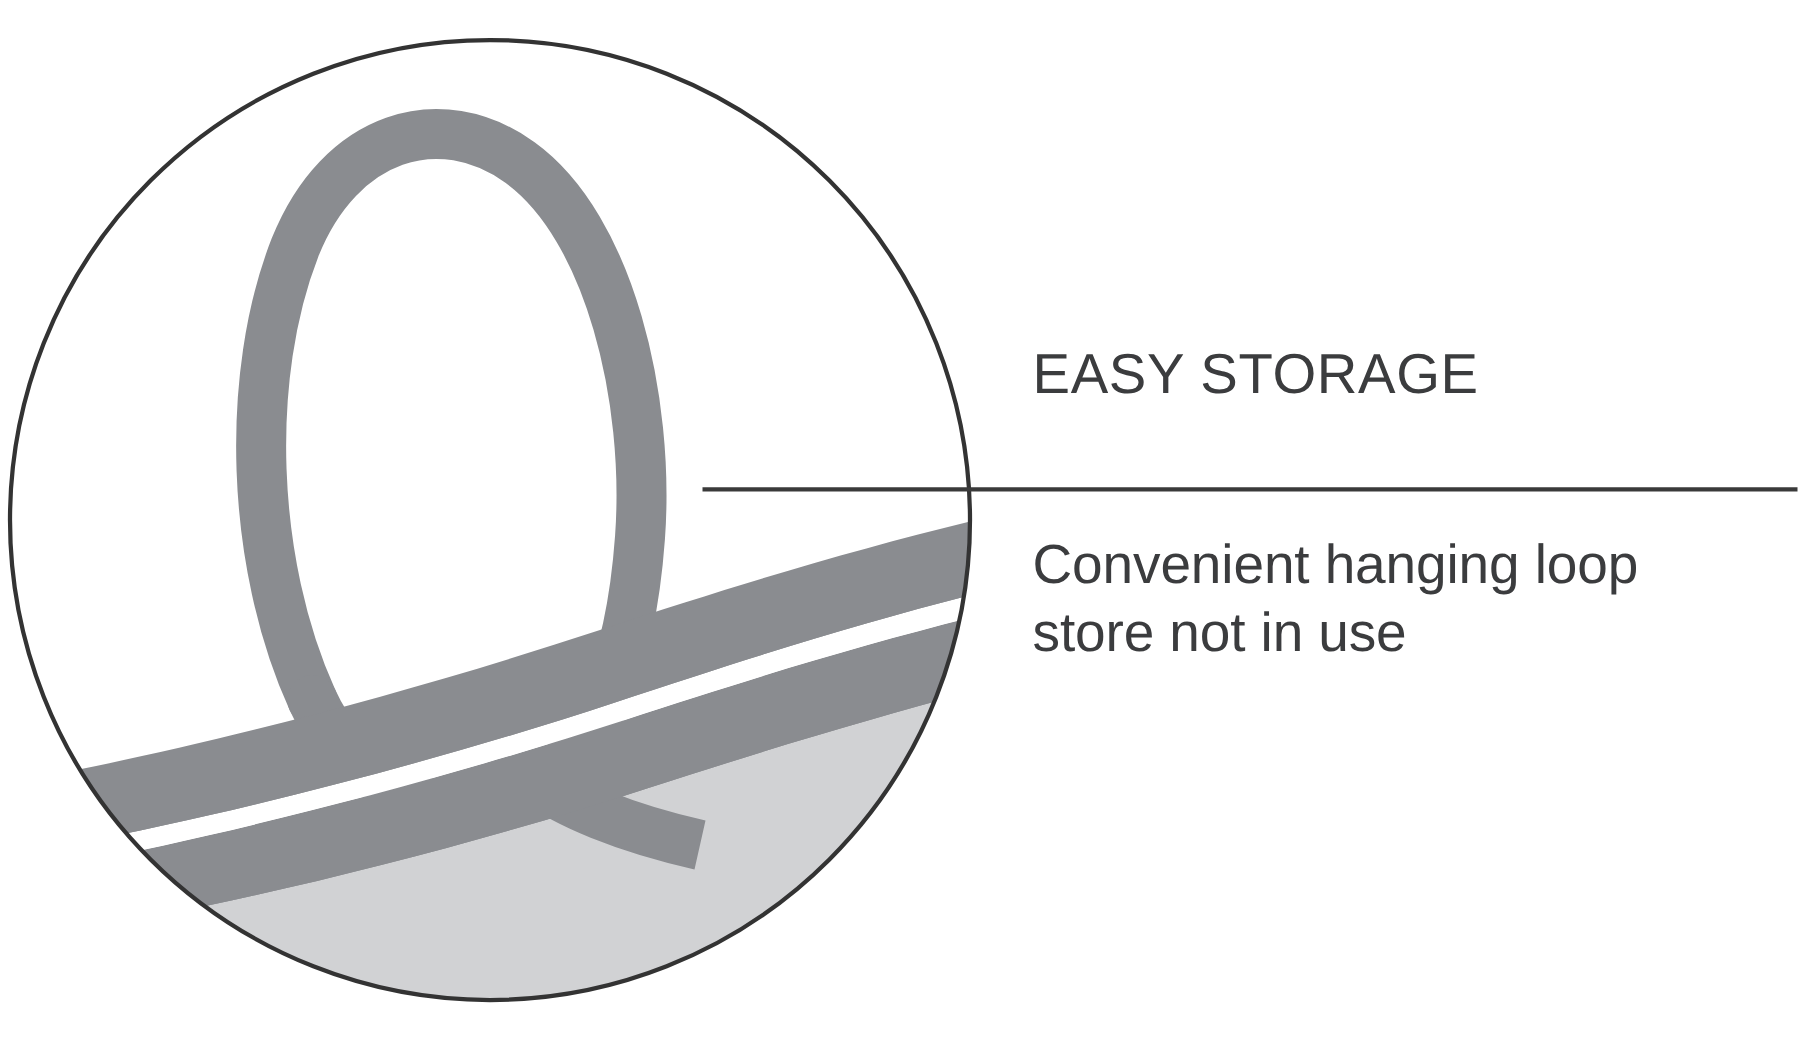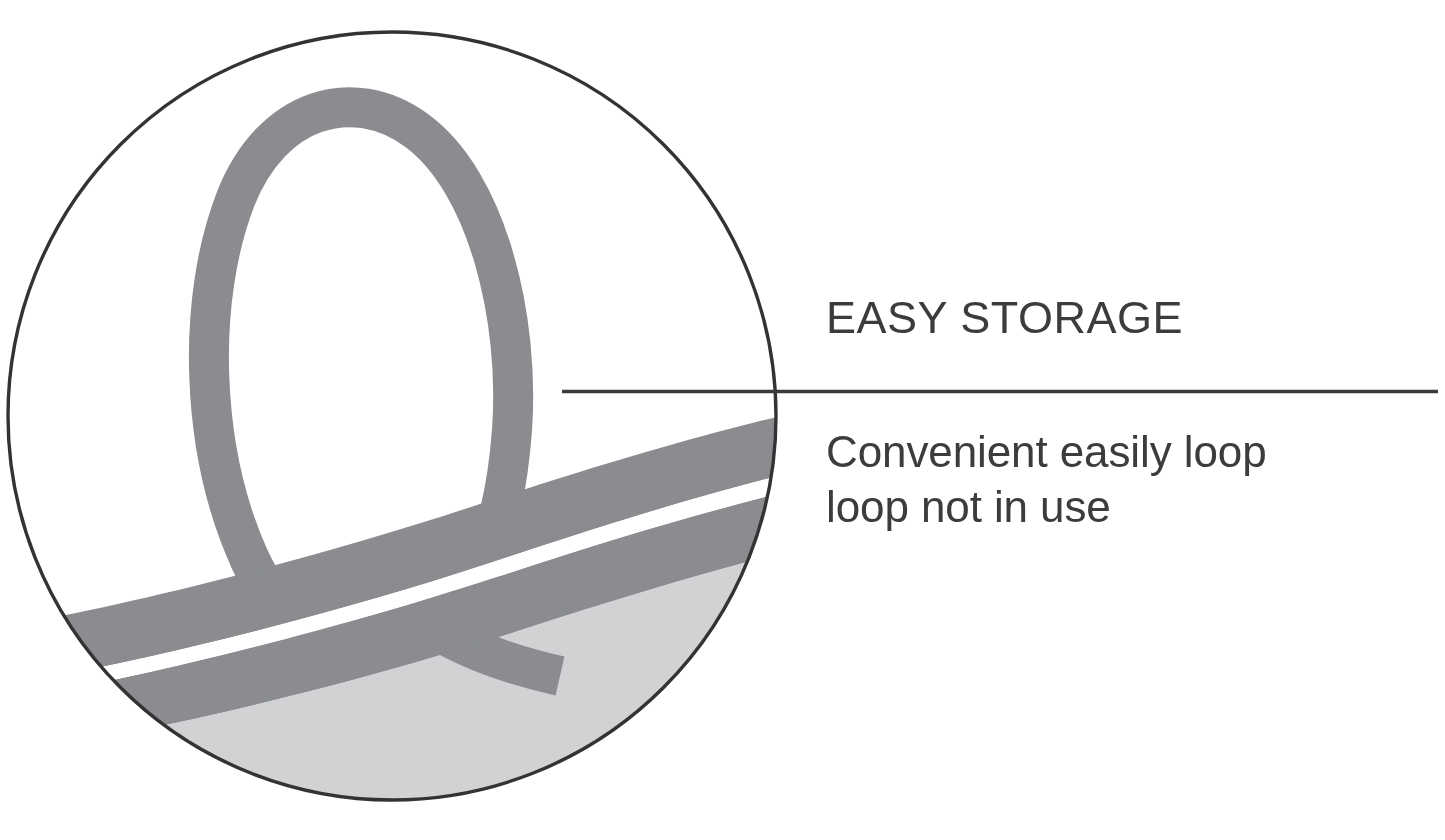--- a/index.html
+++ b/index.html
@@ -22,21 +22,21 @@
     position: absolute;
     left: 0;
     top: 0;
     width: 1445px;
     height: 840px;
     display: block;
   }
   .text-panel {
     position: absolute;
     left: 826px;
-    top: 295px;
+    top: 276px;
     width: 600px;
   }
   .headline {
     font-family: "Liberation Sans", sans-serif;
     font-size: 45px;
     font-weight: 400;
     letter-spacing: 0.5px;
     color: #3b3c3e;
     line-height: 1.0;
     margin: 0;
@@ -138,17 +138,17 @@
 
     <line x1="562" y1="391.5" x2="1438" y2="391.5" stroke="#3a3a3a" stroke-width="3.4"></line>
 
   </svg>
 
   <div class="text-panel">
     <div class="headline">EASY STORAGE</div>
   </div>
 
   <div class="body-copy">
-    <span class="line">Convenient easily loop</span>
-    <span class="line">loop not in use</span>
+    <span class="line">Convenient hanging loop</span>
+    <span class="line">store not in use</span>
   </div>
 
 </div>
 
 </body></html>

